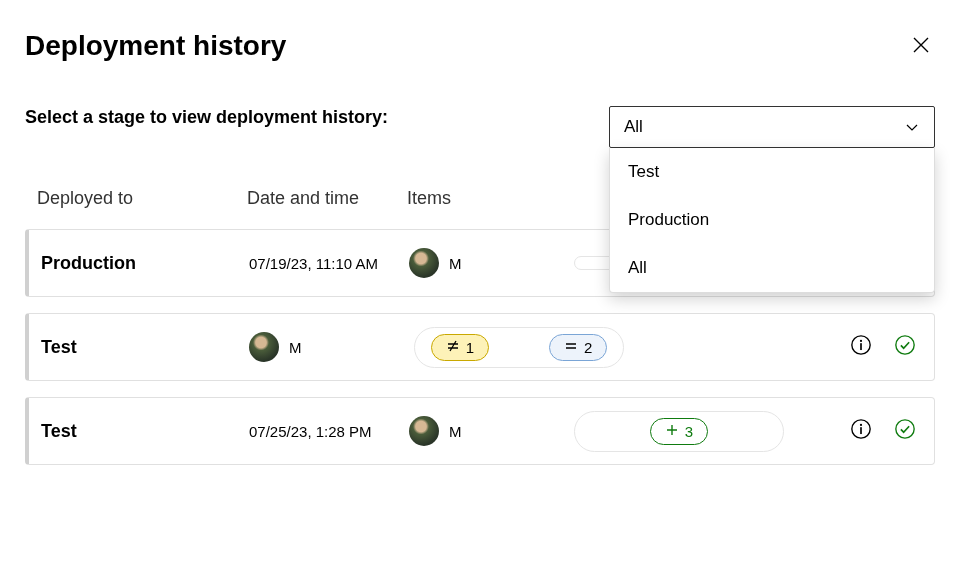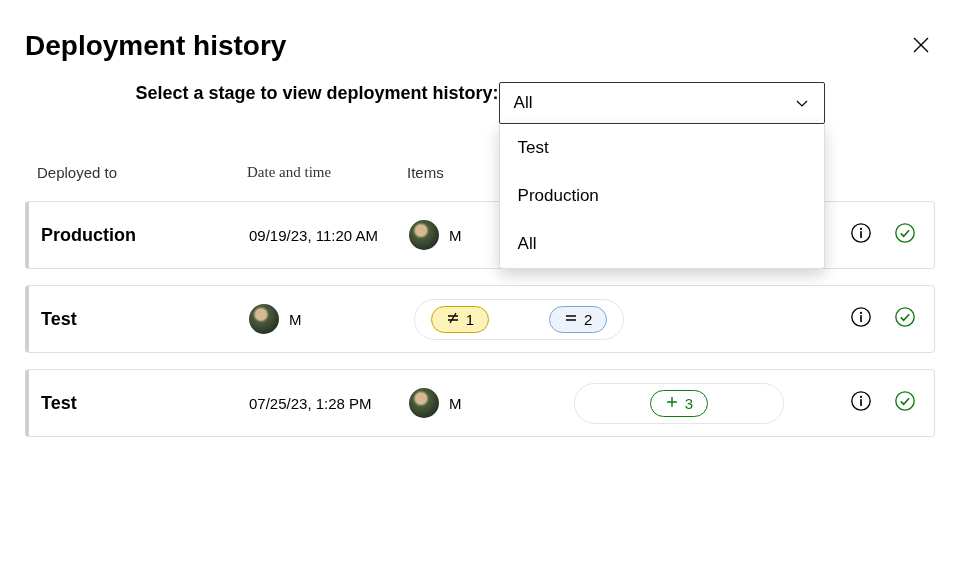--- a/index.html
+++ b/index.html
@@ -11,36 +11,37 @@
     body {
       background: #fff;
       padding: 30px 25px;
       width: 960px;
       color: #000;
     }
     .header-row {
       display: flex;
       justify-content: space-between;
       align-items: center;
+      margin-bottom: 24px;
     }
     .page-title {
       font-size: 28px;
       font-weight: 600;
     }
     .close-btn {
       background: none;
       border: none;
       cursor: pointer;
       padding: 4px;
       display: flex;
       align-items: center;
     }
     .filter-row {
       display: flex;
-      justify-content: center;
+      justify-content: space-between;
       align-items: center;
       margin-bottom: 40px;
       position: relative;
     }
     .filter-label {
       font-size: 18px;
       font-weight: 600;
     }
     .dropdown-wrap {
       position: relative;
@@ -74,26 +75,26 @@
     }
     .dropdown-item {
       padding: 14px 18px;
       font-size: 17px;
       cursor: pointer;
     }
     .col-headers {
       display: flex;
       padding: 0 12px;
       margin-bottom: 20px;
-      font-size: 15px;
+      font-size: 18px;
       color: #333;
       font-weight: 400;
     }
     .col-stage { width: 210px; }
-    .col-date { width: 160px; font-family: Liberation Serif, serif; }
+    .col-date { width: 160px; }
     .col-by { width: 165px; }
     .col-items { flex: 1; }
     .row-card {
       display: flex;
       align-items: center;
       height: 68px;
       border: 1px solid #e0e0e0;
       border-left: 4px solid #d0d0d0;
       border-radius: 4px;
       margin-bottom: 16px;
@@ -210,21 +211,21 @@
 </div>
 
 <div class="col-headers">
   <div class="col-stage">Deployed to</div>
   <div class="col-date">Date and time</div>
   <div class="col-items">Items</div>
 </div>
 
 <div class="row-card">
   <div class="row-stage">Production</div>
-  <div class="row-date">09/19/23, 11:20 AM</div>
+  <div class="row-date">07/19/23, 11:10 AM</div>
   <div class="row-by">
     <div class="avatar"></div>
     <span>M</span>
   </div>
   <div class="row-items">
     <div class="items-container single"></div>
   </div>
   <div class="row-actions">
     <span>
       <svg width="22" height="22" viewBox="0 0 24 24">

